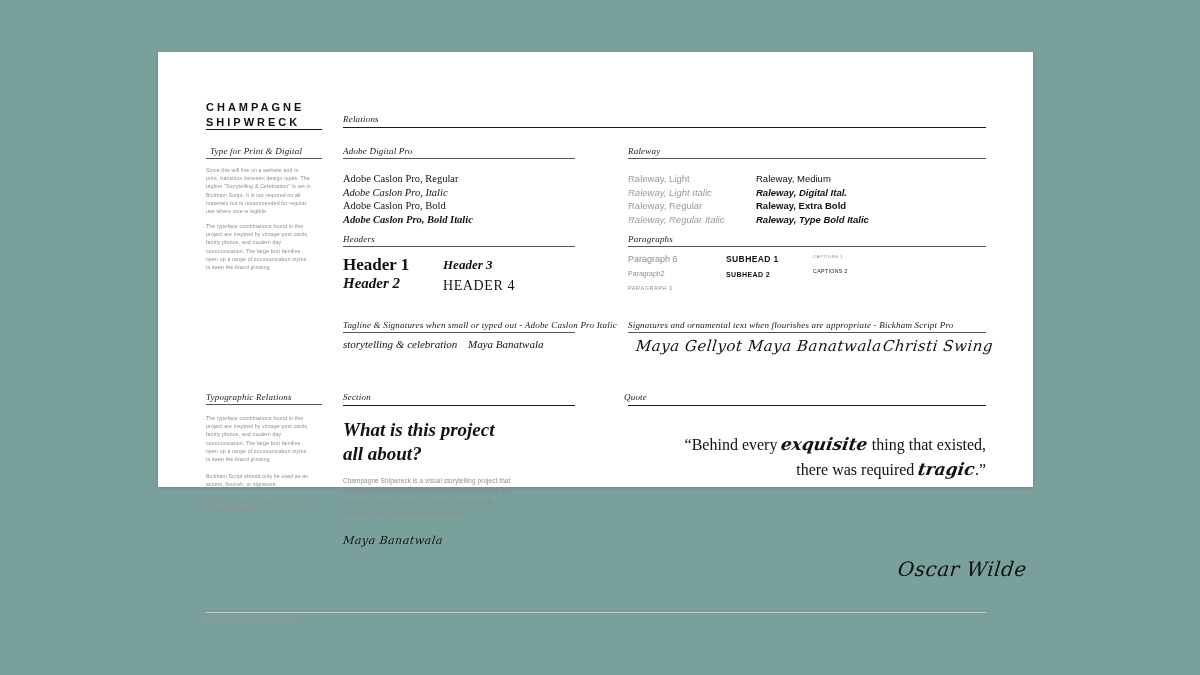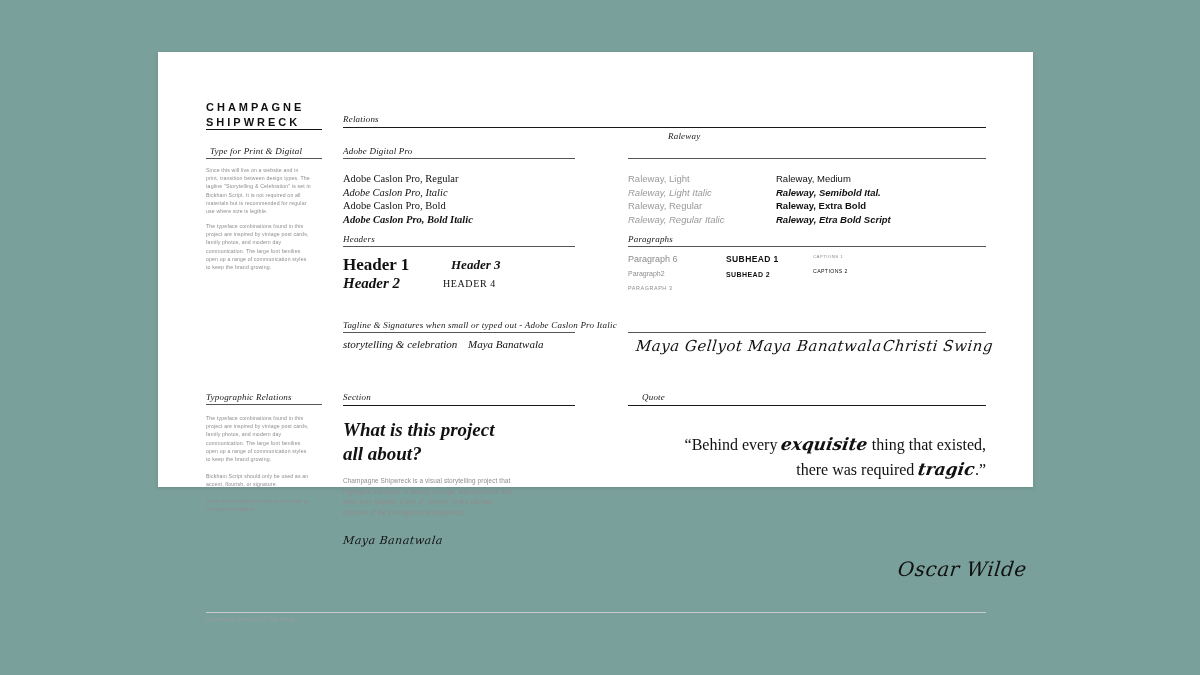--- a/index.html
+++ b/index.html
@@ -95,21 +95,21 @@
     line-height: 13.5px;
     color: #9a9a9a;
   }
   .spec-sans.dark { color: #111; }
   .spec-sans div { white-space: nowrap; }
 
   
   .hdr1 { position:absolute; font-family:"Liberation Serif", serif; font-weight:700; font-size:17px; color:#111; }
   .hdr2 { position:absolute; font-family:"Liberation Serif", serif; font-weight:700; font-style:italic; font-size:15px; color:#111; }
   .hdr3 { position:absolute; font-family:"Liberation Serif", serif; font-weight:700; font-style:italic; font-size:13px; color:#111; }
-  .hdr4 { position:absolute; font-family:"Liberation Serif", serif; font-size:10px; letter-spacing:0.6px; color:#111; }
+  .hdr4 { position:absolute; font-family:"Liberation Serif", serif; font-size:14px; letter-spacing:0.6px; color:#111; }
 
   
   .psample { position:absolute; font-family:"Liberation Sans", sans-serif; color:#8d8d8d; white-space:nowrap; }
   .psample.dark { color:#111; }
 
   
   .tag-serif {
     position:absolute;
     font-family:"Liberation Serif", serif;
     font-style:italic;
@@ -196,81 +196,82 @@
 
     <div class="sec-head" style="left:185px; top:94px;">Adobe Digital Pro</div>
     <div class="rule thin" style="left:185px; top:106px; width:232px;"></div>
     <div class="spec" style="left:185px; top:120px;">
       <div>Adobe Caslon Pro, Regular</div>
       <div class="it">Adobe Caslon Pro, Italic</div>
       <div class="bd">Adobe Caslon Pro, Bold</div>
       <div class="bdit">Adobe Caslon Pro, Bold Italic</div>
     </div>
 
-    <div class="sec-head" style="left:470px; top:79px;margin-left:40px;">Raleway</div>
+    <div class="sec-head" style="left:470px; top:94px;">Raleway</div>
     <div class="rule thin" style="left:470px; top:106px; width:358px;"></div>
     <div class="spec-sans" style="left:470px; top:120px;">
       <div style="font-weight:300;">Raleway, Light</div>
       <div style="font-weight:300; font-style:italic;">Raleway, Light Italic</div>
       <div>Raleway, Regular</div>
       <div style="font-style:italic;">Raleway, Regular Italic</div>
     </div>
-    <div class="spec-sans dark" style="left:598px; top:120px;margin-left:20px;">
+    <div class="spec-sans dark" style="left:598px; top:120px;">
       <div>Raleway, Medium</div>
-      <div style="font-weight:700; font-style:italic;">Raleway, Semibold Ital.</div>
+      <div style="font-weight:700; font-style:italic;">Raleway, Digital Ital.</div>
       <div style="font-weight:700;">Raleway, Extra Bold</div>
-      <div style="font-weight:700; font-style:italic;">Raleway, Etra Bold Script</div>
+      <div style="font-weight:700; font-style:italic;">Raleway, Type Bold Italic</div>
     </div>
 
     <div class="sec-head" style="left:185px; top:182px;">Headers</div>
     <div class="rule thin" style="left:185px; top:194px; width:232px;"></div>
     <div class="hdr1" style="left:185px; top:203px;">Header 1</div>
     <div class="hdr2" style="left:185px; top:223px;">Header 2</div>
-    <div class="hdr3" style="left:285px; top:205px;margin-left:8px;">Header 3</div>
+    <div class="hdr3" style="left:285px; top:205px;">Header 3</div>
     <div class="hdr4" style="left:285px; top:226px;">HEADER 4</div>
 
     <div class="sec-head" style="left:470px; top:182px;">Paragraphs</div>
     <div class="rule thin" style="left:470px; top:194px; width:358px;"></div>
 
     <div class="psample" style="left:470px; top:202px; font-size:9px;">Paragraph 6</div>
     <div class="psample" style="left:470px; top:218px; font-size:7px;">Paragraph2</div>
     <div class="psample" style="left:470px; top:233px; font-size:5.4px; letter-spacing:0.6px;">PARAGRAPH 3</div>
 
     <div class="psample dark" style="left:568px; top:202px; font-size:8.5px; font-weight:600; letter-spacing:0.4px;">SUBHEAD 1</div>
     <div class="psample dark" style="left:568px; top:219px; font-size:7px; font-weight:600; letter-spacing:0.4px;">SUBHEAD 2</div>
 
     <div class="psample" style="left:655px; top:202px; font-size:4.4px; letter-spacing:0.4px;">CAPTIONS 1</div>
     <div class="psample dark" style="left:655px; top:216px; font-size:5.2px; letter-spacing:0.4px;">CAPTIONS 2</div>
 
     <div class="sec-head" style="left:185px; top:268px;">Tagline &amp; Signatures when small or typed out - Adobe Caslon Pro Italic</div>
     <div class="rule thin" style="left:185px; top:280px; width:232px;"></div>
     <div class="tag-serif" style="left:185px; top:286px;">storytelling &amp; celebration</div>
     <div class="tag-serif" style="left:310px; top:286px;">Maya Banatwala</div>
 
+    <div class="sec-head" style="left:470px; top:268px;">Signatures and ornamental text when flourishes are appropriate - Bickham Script Pro</div>
     <div class="rule thin" style="left:470px; top:280px; width:358px;"></div>
     <div class="script" style="left:478px; top:285px; font-size:15px;">Maya Gellyot</div>
     <div class="script" style="left:590px; top:285px; font-size:15px;">Maya Banatwala</div>
     <div class="script" style="left:725px; top:285px; font-size:15px;">Christi Swing</div>
 
     <div class="sec-head" style="left:48px; top:340px;">Typographic Relations</div>
     <div class="rule thin" style="left:48px; top:352px; width:116px;"></div>
     <div class="body-sm" style="left:48px; top:362px;">The typeface combinations found in this project are inspired by vintage post cards, family photos, and modern day communication. The large font families open up a range of communication styles to keep the brand growing.</div>
     <div class="body-sm" style="left:48px; top:420px;">Bickham Script should only be used as an accent, flourish, or signature.</div>
     <div class="body-sm" style="left:48px; top:445px;">Avoid type treatments looking to similar to the logo and tagline.</div>
 
     <div class="sec-head" style="left:185px; top:340px;">Section</div>
     <div class="rule" style="left:185px; top:353px; width:232px; height:1.4px;"></div>
     <div class="question" style="left:185px; top:366px;">
       <div>What is this project</div>
       <div>all about?</div>
     </div>
     <div class="proj-body" style="left:185px; top:424px;">Champagne Shipwreck is a  visual storytelling project that highlights instances of beauty, change, and resilience that arise from tragedy. A sort of "cheers" to the ultimate outcome of life's metaphorical shipwrecks.</div>
     <div class="script" style="left:185px; top:482px; font-size:11px;">Maya Banatwala</div>
 
-    <div class="sec-head" style="left:484px; top:340px;">Quote</div>
+    <div class="sec-head" style="left:466px; top:340px;">Quote</div>
     <div class="rule" style="left:470px; top:353px; width:358px; height:1.4px;"></div>
     <div class="quote" style="left:498px; top:380px;">
       <span>“Behind every</span>
       <span class="flourish" style="font-size:17px;">exquisite</span>
       <span>thing that existed,</span>
       <span>there was required</span>
       <span class="flourish" style="font-size:17px;">tragic</span><span>.”</span>
     </div>
     <div class="script" style="left:740px; top:505px; font-size:20px;">Oscar Wilde</div>
 

